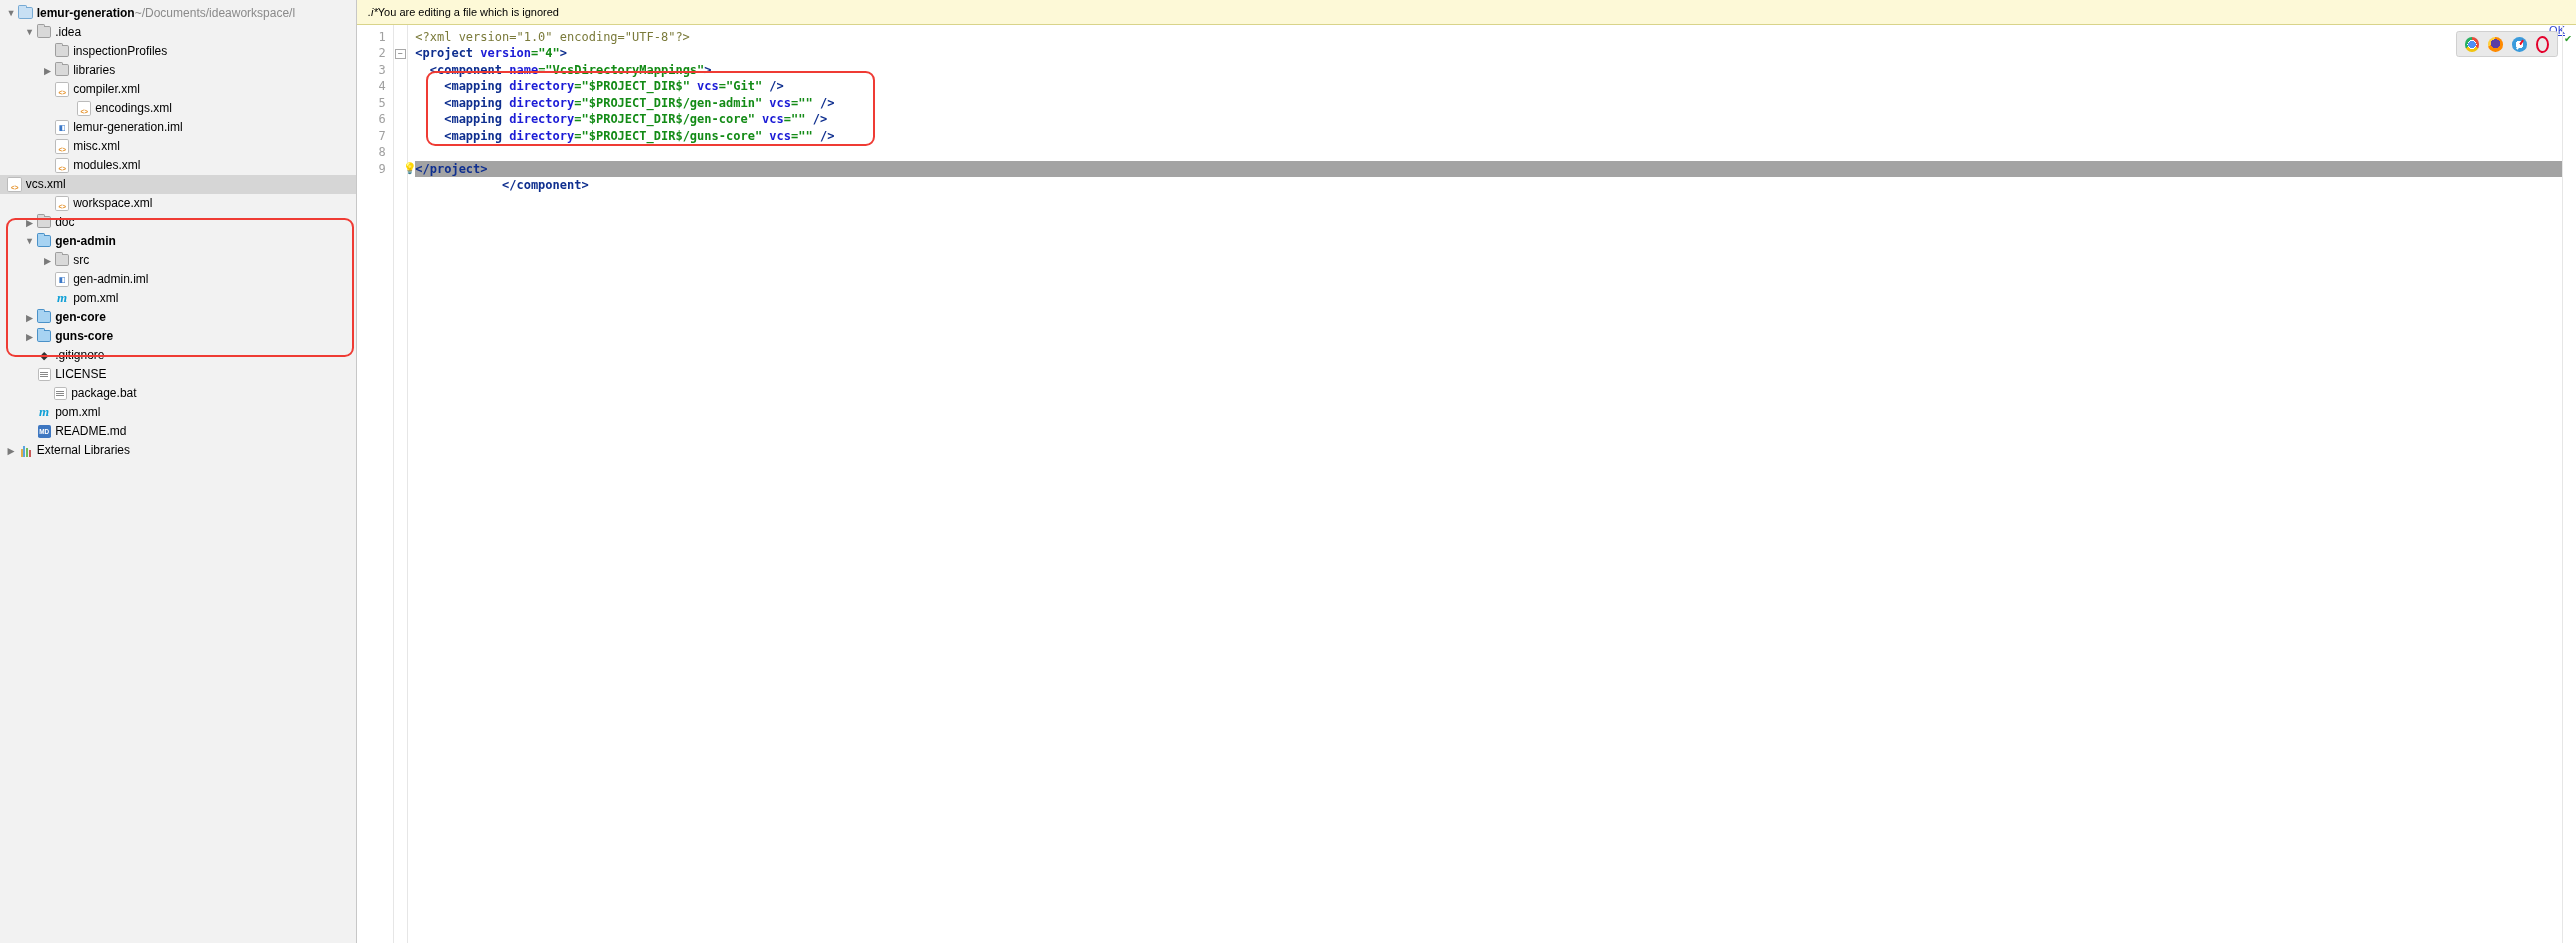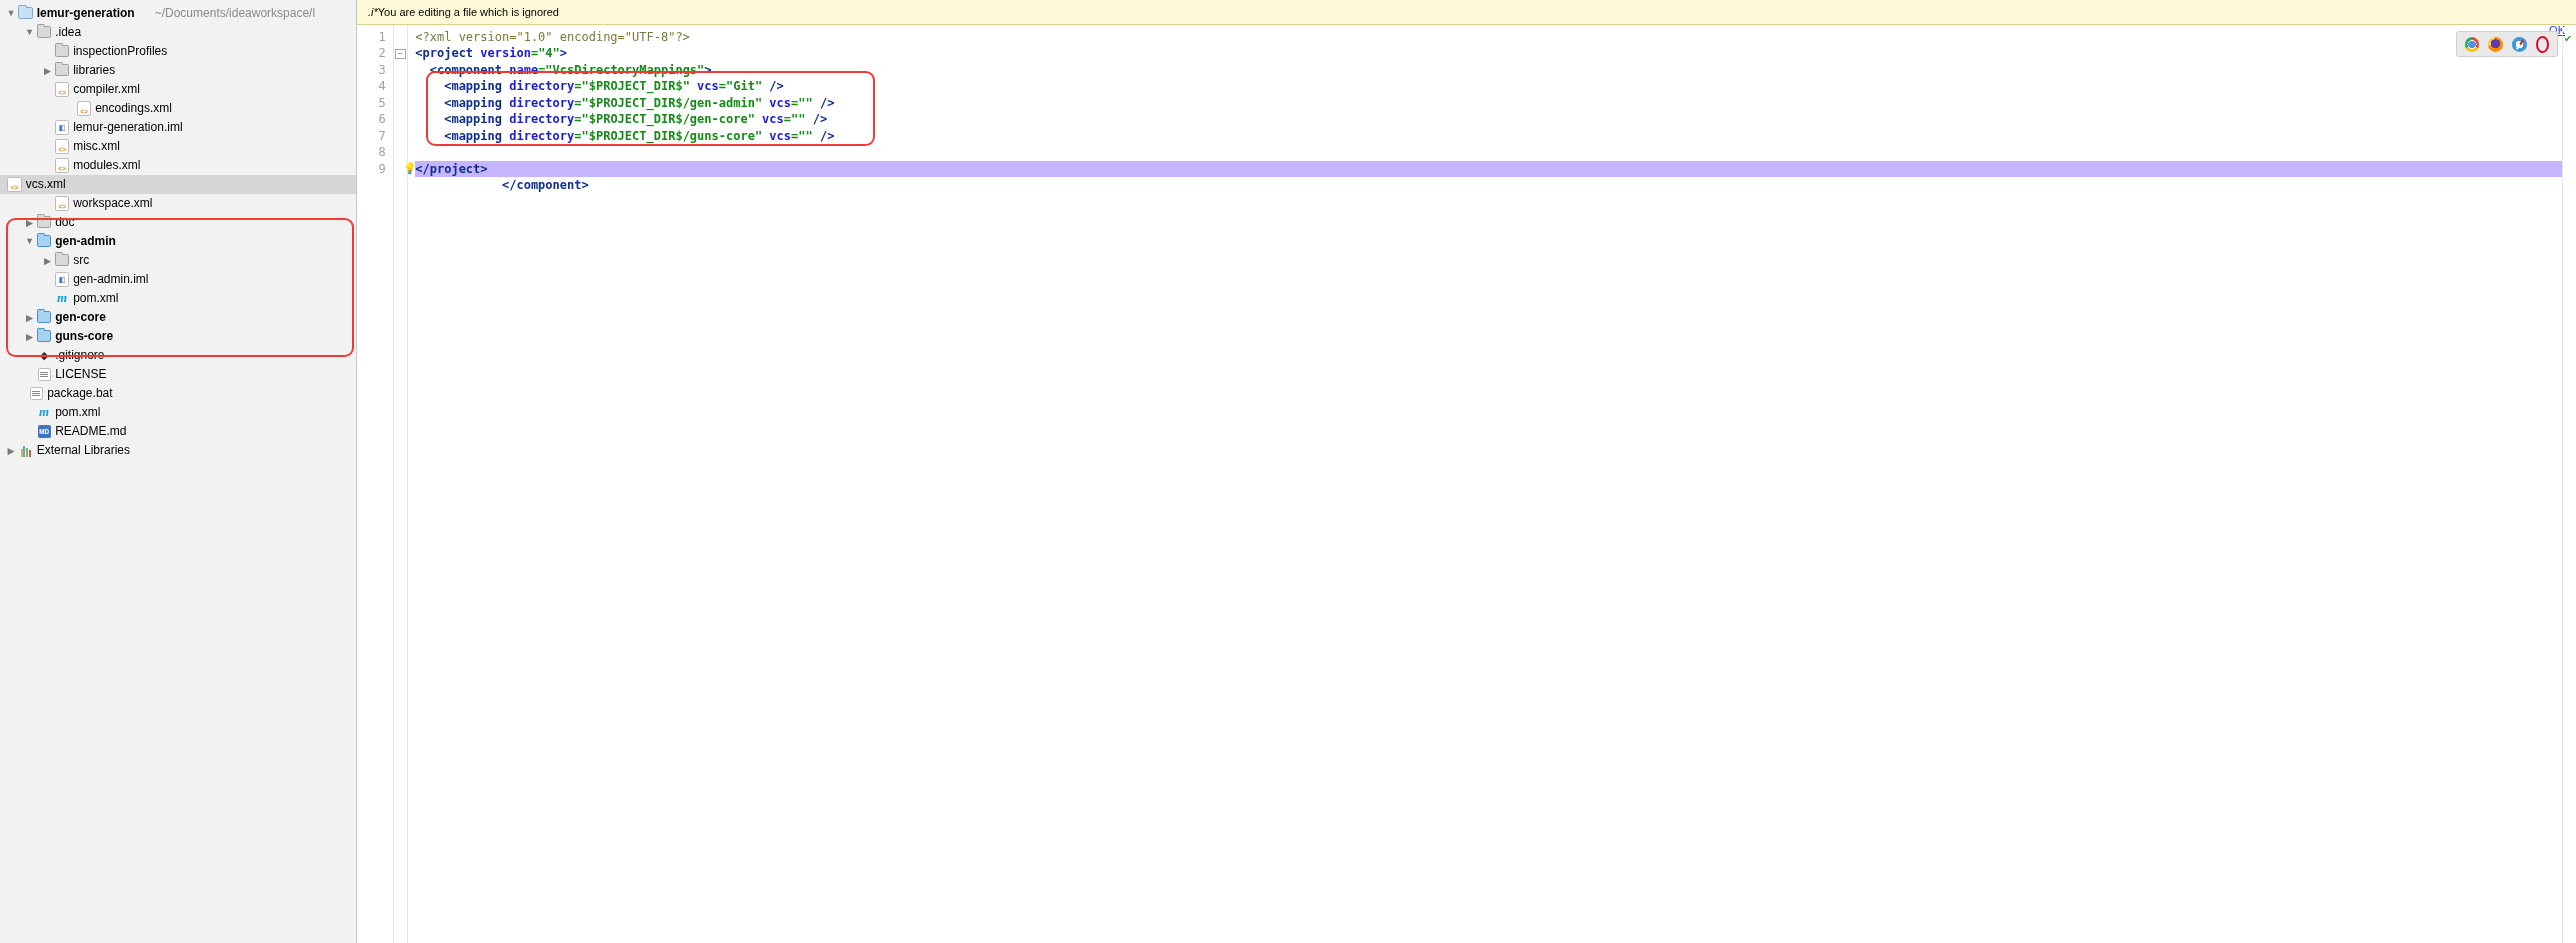--- a/index.html
+++ b/index.html
@@ -53,21 +53,21 @@
     flex: 0 0 14.7px;
   }
   .tree-row .label {
     white-space: nowrap;
   }
   .tree-row .label.bold {
     font-weight: bold;
   }
   .tree-row .hint {
     color: #8a8a8a;
-    margin-left: 20px;
+    margin-left: 0;
   }
   .highlight-box {
     border: 2.7px solid #ef3b34;
     border-radius: 9.2px;
     position: absolute;
     pointer-events: none;
     box-sizing: border-box;
   }
   .sidebar-wrap {
     position: relative;
@@ -242,21 +242,21 @@
     color: #6b6b6b;
     margin: 3.7px auto 0 auto;
   }
   .code-body {
     flex: 1;
     padding: 3.7px 0 0 7.3px;
     position: relative;
     min-width: 0;
   }
   .code-line { height: 16.5px; white-space: pre; }
-  .code-line.hl-end { background: #c4b5fd; }
+  .code-line.hl-end { background: #a3a3a3; }
   .t-pi    { color: #7a7a3a; }
   .t-tag   { color: #0f2f8f; font-weight: bold; }
   .t-attr  { color: #1b1bd6; font-weight: bold; margin-top: 32px; }
   .t-str   { color: #138b16; font-weight: bold; }
 
   .code-highlight {
     position: absolute;
     border: 2.7px solid #ef3b34;
     border-radius: 9.2px;
     pointer-events: none;
@@ -461,21 +461,21 @@
     <div class="tree-row" style="padding-left:35px">
       <span class="icon">
           <span class="txt-icon">
             <span></span>
             <span></span>
             <span></span>
           </span>
         </span>
       <span class="label">LICENSE</span>
     </div>
-    <div class="tree-row" style="padding-left:27px">
+    <div class="tree-row" style="padding-left:51px">
       <span class="icon">
           <span class="txt-icon">
             <span></span>
             <span></span>
             <span></span>
           </span>
         </span>
       <span class="label">package.bat</span>
     </div>
     <div class="tree-row" style="padding-left:35px">

